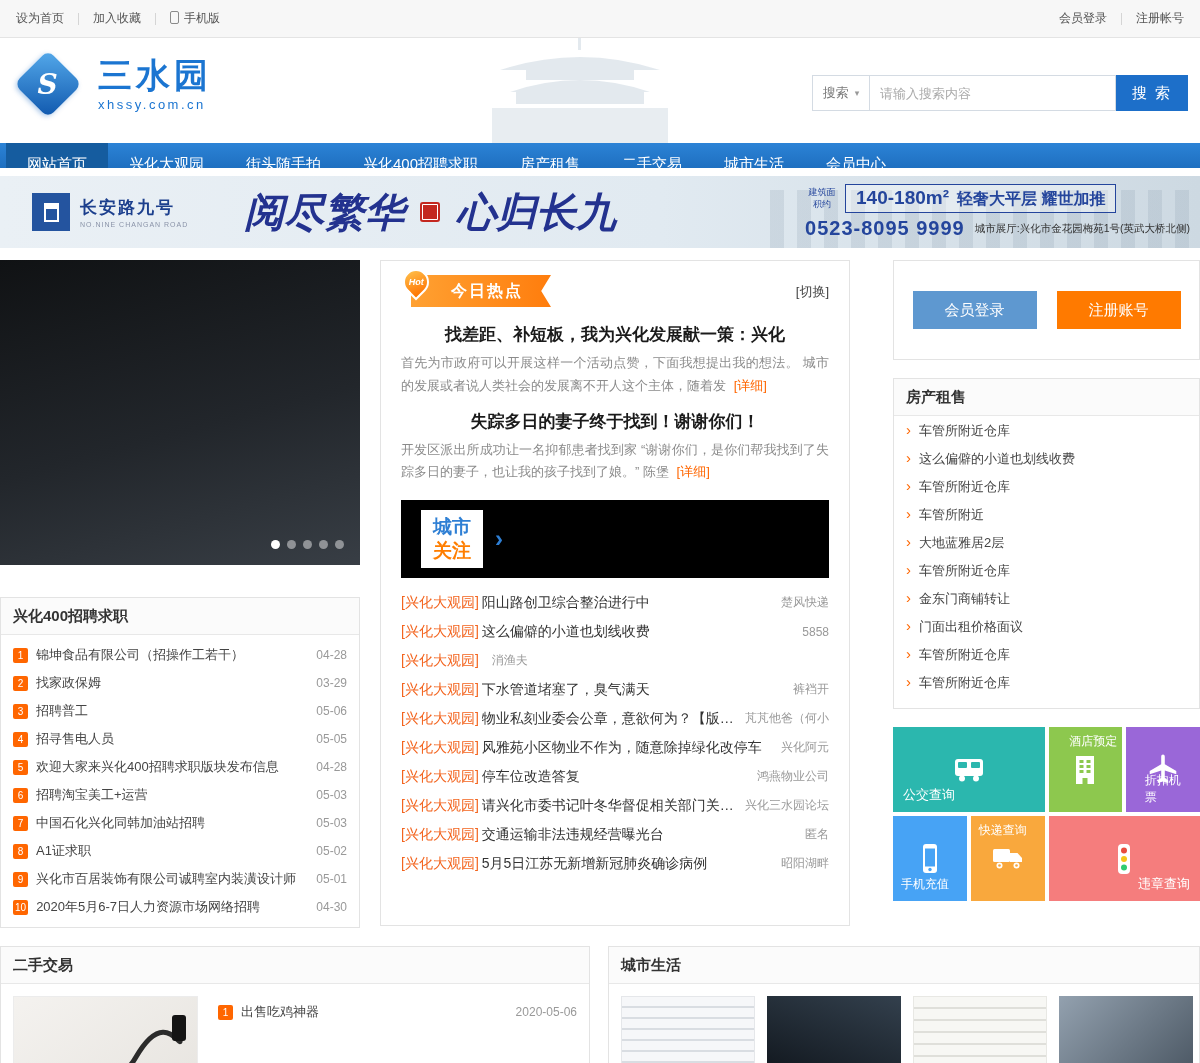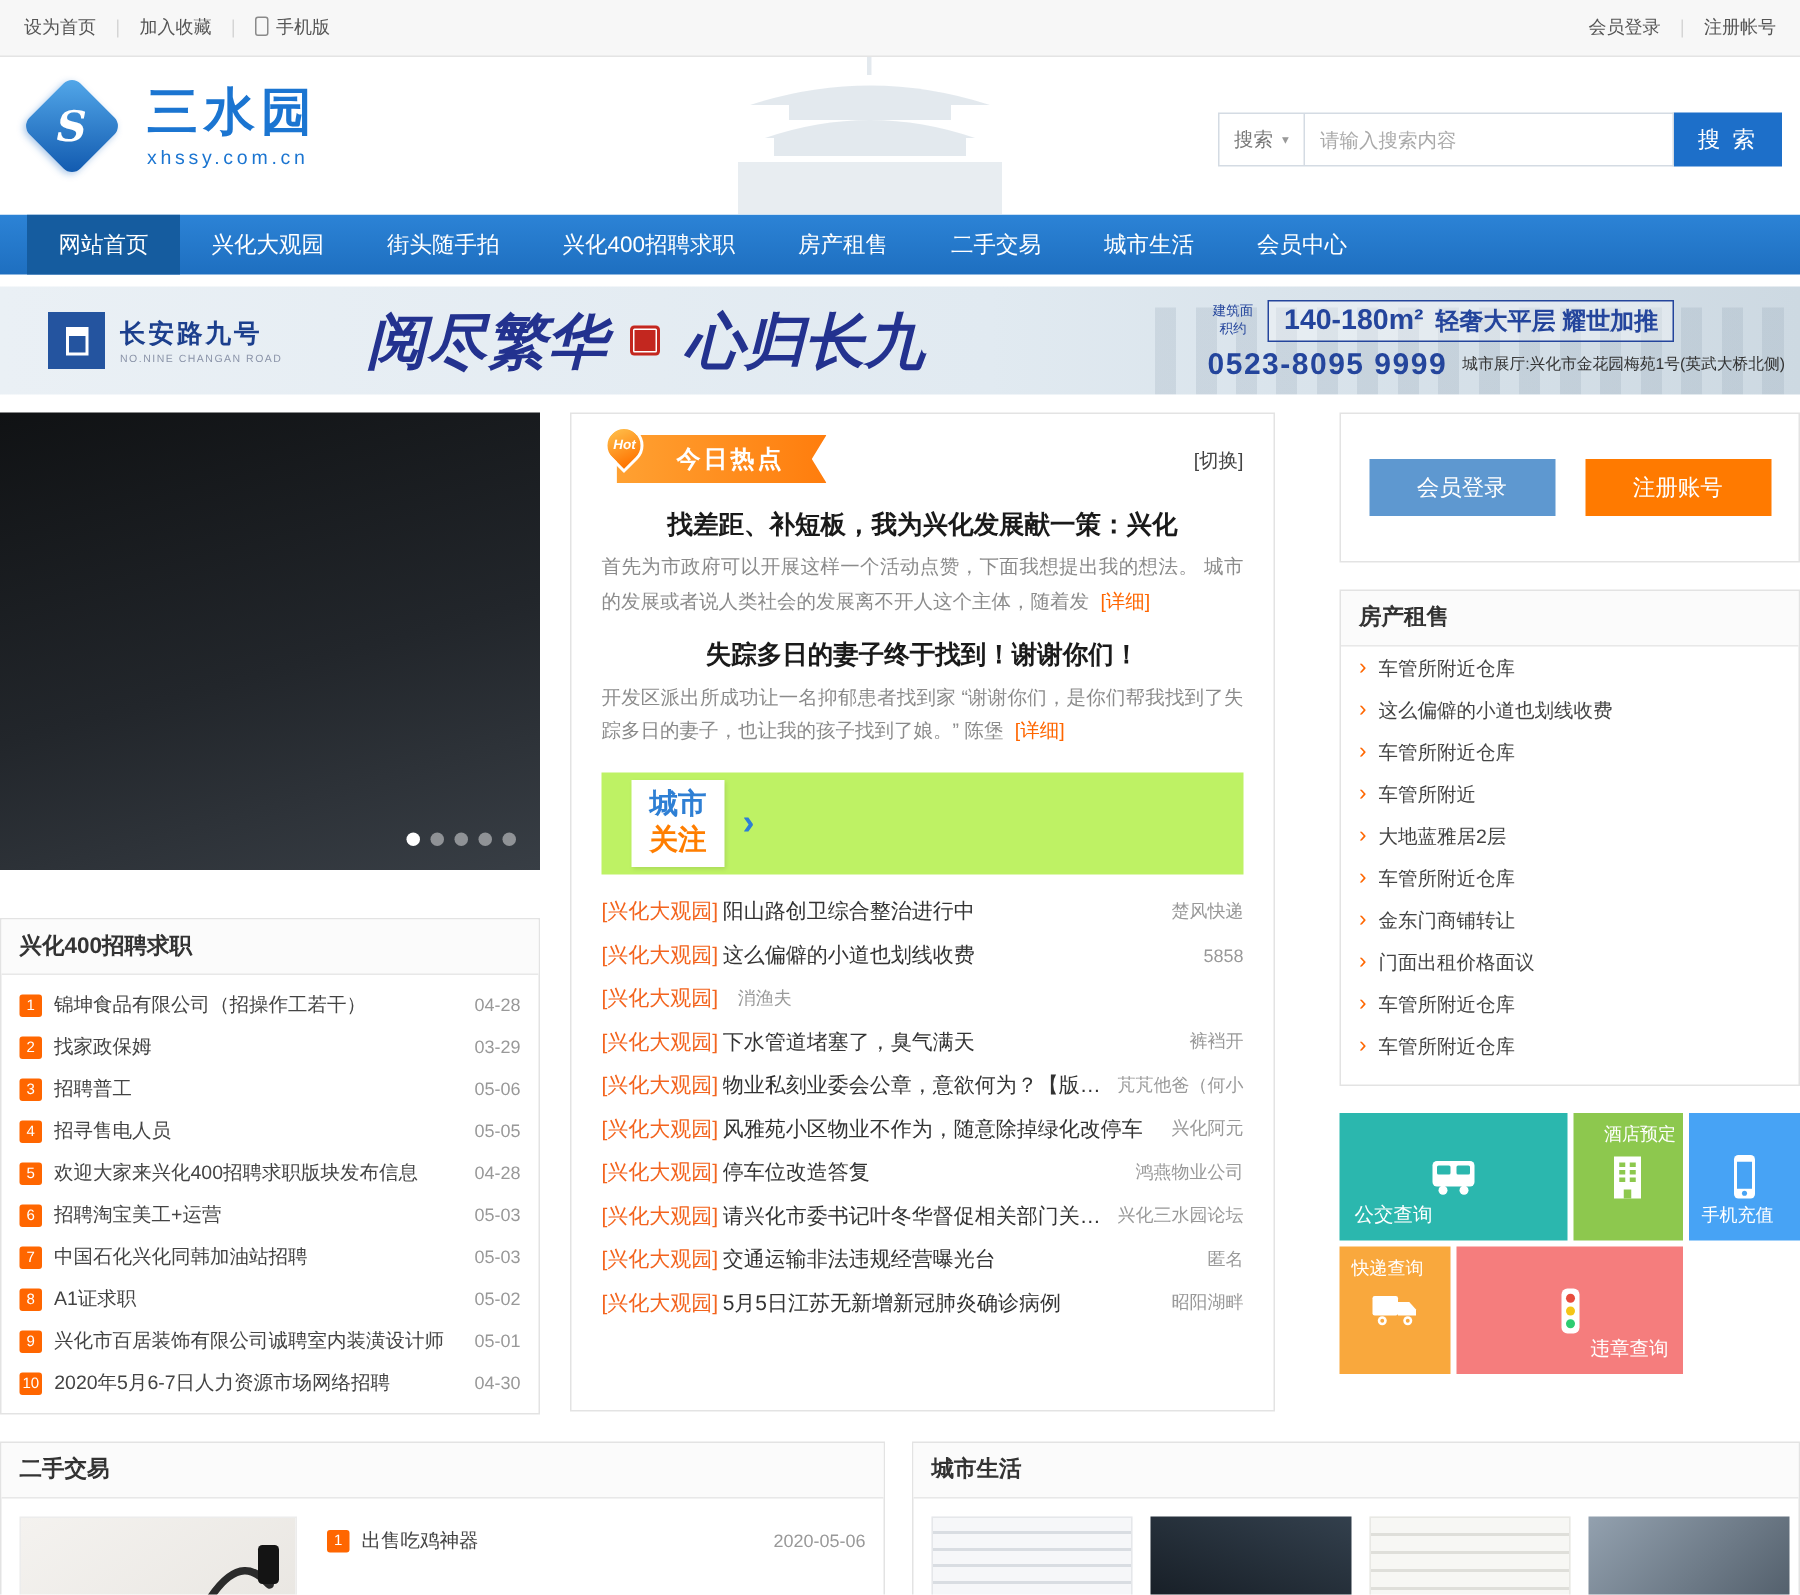--- a/index.html
+++ b/index.html
@@ -29,21 +29,21 @@
   .search{position:absolute;right:12px;top:37px;display:flex;height:36px}
   .search-cat{display:flex;align-items:center;gap:6px;width:58px;justify-content:center;
               border:1px solid #d4dbe3;background:#fff;color:#777;font-size:13px;cursor:pointer}
   .caret{font-size:9px;color:#999}
   .search-input{width:246px;border:1px solid #d4dbe3;border-left:none;padding:0 10px;font-size:13px;
                 color:#333;outline:none}
   .search-input::placeholder{color:#aaa}
   .search-btn{width:72px;border:none;background:#1d6fc9;color:#fff;font-size:15px;letter-spacing:2px;cursor:pointer;font-family:inherit}
 
   
-  .mainnav{height:40px;background:linear-gradient(180deg,#2c83d6,#1e6fc0);display:flex;padding-left:18px}
+  .mainnav{height:25px;background:linear-gradient(180deg,#2c83d6,#1e6fc0);display:flex;padding-left:6px}
   .mainnav a{color:#fff;font-size:15px;line-height:41px;padding:0 21px;white-space:nowrap}
   .mainnav a.active{background:#155c9f}
 
   
   .ad-banner{margin-top:8px;height:72px;position:relative;display:flex;align-items:center;overflow:hidden;
              background:linear-gradient(90deg,#eaf0f5 0%,#e1eaf1 55%,#cdd9e2 100%)}
   .ad-banner::after{content:"";position:absolute;right:0;top:14px;bottom:0;width:430px;pointer-events:none;
              background:repeating-linear-gradient(90deg,rgba(140,158,175,.22) 0 14px,transparent 14px 27px)}
   .brand{display:flex;align-items:center;gap:10px;margin-left:32px;flex-shrink:0;position:relative;z-index:1}
   .brand-mark{width:38px;height:38px;background:#24549f;display:flex;align-items:center;justify-content:center}
@@ -99,21 +99,21 @@
          transform:rotate(-45deg);display:flex;align-items:center;justify-content:center;border:2px solid #fff}
   .flame i{transform:rotate(45deg);font-size:9px;font-style:italic;font-weight:bold;color:#fff;font-family:inherit}
   .hot-ribbon{position:relative;display:inline-flex;align-items:center;height:32px;margin-left:10px;
               padding:0 28px 0 40px;background:linear-gradient(90deg,#ffa132,#ff7d0d);color:#fff;
               font-size:16px;font-weight:bold;letter-spacing:2px;
               clip-path:polygon(0 0,100% 0,93% 50%,100% 100%,0 100%)}
   .switch-link{position:absolute;right:0;top:8px;font-size:13px;color:#444}
   .article-title{margin:12px 0 6px;text-align:center;font-size:17px;color:#1a1a1a;font-weight:bold;cursor:pointer}
   .article-summary{margin:0;font-size:13px;color:#8b8b8b;line-height:1.75;text-align:justify}
   .more{color:#f60;margin-left:4px}
-  .city-focus{margin:16px 0 10px;height:68px;background:#bef264;display:flex;align-items:center;padding-left:20px}
+  .city-focus{margin:16px 0 10px;height:78px;background:#000000;display:flex;align-items:center;padding-left:20px}
   .cf-card{background:#fff;padding:5px 12px;display:flex;flex-direction:column;line-height:1.25;
            box-shadow:1px 1px 3px rgba(0,0,0,.1)}
   .cf-1{color:#2e7fd4;font-size:19px;font-weight:bold}
   .cf-2{color:#ff7e00;font-size:19px;font-weight:bold}
   .cf-arrow{color:#2e7fd4;font-size:24px;margin-left:12px;font-weight:bold}
   .news-list{margin-top:4px}
   .news-row{display:flex;align-items:center;height:29px;font-size:14px}
   .news-cat{color:#f3641e;flex-shrink:0;margin-right:3px}
   .news-title{flex:1;overflow:hidden;white-space:nowrap;text-overflow:ellipsis;color:#333;cursor:pointer}
   .news-author{color:#999;font-size:12px;margin-left:10px;flex-shrink:0;max-width:112px;overflow:hidden;white-space:nowrap}
@@ -517,20 +517,26 @@
               <rect x="19.5" y="8" width="4" height="3"></rect>
             <rect x="12.5" y="13" width="4" height="3"></rect>
               <rect x="19.5" y="13" width="4" height="3"></rect>
             <rect x="12.5" y="18" width="4" height="3"></rect>
               <rect x="19.5" y="18" width="4" height="3"></rect>
             <rect x="15.5" y="26" width="5" height="6"></rect>
           </g>
         </svg>
         <span class="tlabel">酒店预定</span>
       </div>
+      <div class="tile tile-c" style="--c:#9a67d8;background:#9a67d8">
+        <svg viewBox="0 0 36 36">
+          <path d="M18 2.5c1 0 1.8.9 1.8 2.2v7.5l11.5 6.8v3.2l-11.5-3.7v7.3l3.4 2.7v2.5l-5.2-1.5-5.2 1.5v-2.5l3.4-2.7v-7.3L4.7 22.2V19l11.5-6.8V4.7c0-1.3.8-2.2 1.8-2.2z" fill="#fff"></path>
+        </svg>
+        <span class="tlabel">折扣机票</span>
+      </div>
       <div class="tile tile-d" style="--c:#47a3f5;background:#47a3f5">
         <svg viewBox="0 0 36 36">
           <rect x="11" y="3" width="14" height="29" rx="3" fill="#fff"></rect>
           <rect x="13" y="7.5" width="10" height="18" style="fill:var(--c)"></rect>
           <circle cx="18" cy="28.5" r="1.7" style="fill:var(--c)"></circle>
         </svg>
         <span class="tlabel">手机充值</span>
       </div>
       <div class="tile tile-e" style="--c:#f9a83d;background:#f9a83d">
         <svg viewBox="0 0 36 36">

